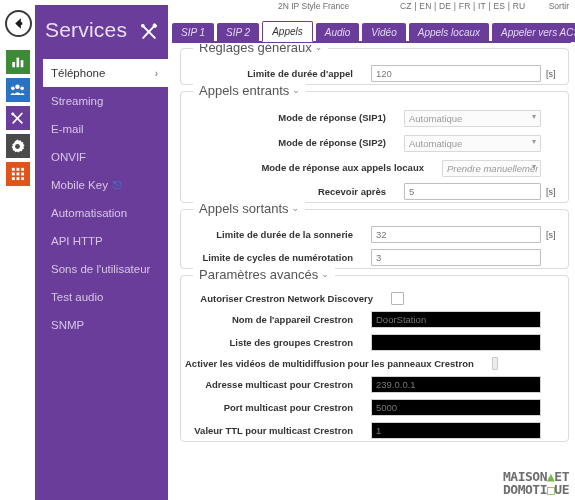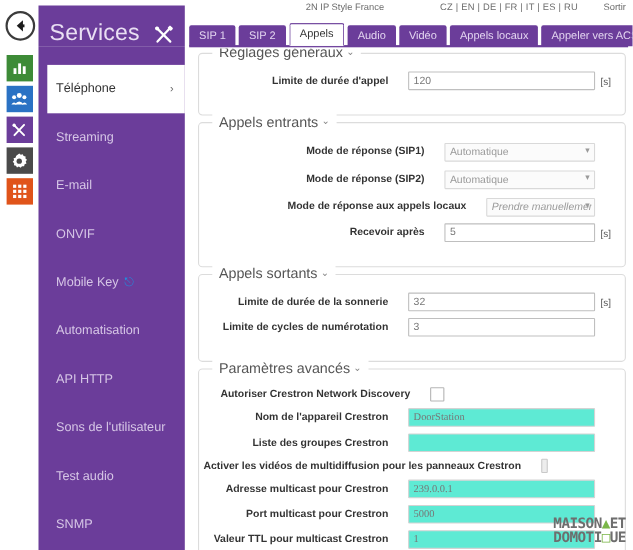--- a/index.html
+++ b/index.html
@@ -84,21 +84,21 @@
 
   
   .sidebar {
     position: absolute;
     left: 35px; top: 42px;
     width: 133px; bottom: 0;
     background: #6b3d9a;
     padding-top: 17px;
   }
   .menu-item {
-    height: 44px;
+    height: 28px;
     display: flex; align-items: center;
     padding-left: 16px;
     color: #d6c6e6;
     font-size: 11.5px;
     cursor: pointer;
     white-space: nowrap;
   }
   .menu-item.active {
     background: #ffffff;
     color: #333333;
@@ -128,20 +128,21 @@
   .tab {
     background: #6b3d9a;
     color: #e3d5f0;
     font-size: 10px;
     height: 19px;
     padding: 0 9px;
     display: flex; align-items: center;
     border-radius: 2px 2px 0 0;
     cursor: pointer;
     white-space: nowrap;
+    font-style: italic;
   }
   .tab.active {
     background: #ffffff;
     color: #333333;
     border: 1px solid #6b3d9a;
     border-bottom: 1px solid #ffffff;
     height: 21px;
     position: relative;
     z-index: 3;
   }
@@ -158,21 +159,21 @@
     left: 172px; top: 44px; right: 0; bottom: 0;
     background: #ffffff;
     overflow: hidden;
     padding: 4px 6px 0 8px;
   }
   .section {
     position: relative;
     border: 1px solid #dcdcdc;
     border-radius: 4px;
     margin: 0 0 6px 0;
-    padding: 16px 4px 22px 4px;
+    padding: 16px 4px 2px 4px;
   }
   .section-title {
     position: absolute;
     top: -9px; left: 12px;
     background: #ffffff;
     padding: 0 6px;
     font-size: 13px;
     color: #555555;
     white-space: nowrap;
   }
@@ -209,23 +210,22 @@
     height: 17px;
     border: 1px solid #bfbfbf;
     background: #ffffff;
     font-size: 9.5px;
     color: #777777;
     padding: 0 4px;
     font-family: "Liberation Sans", sans-serif;
     border-radius: 1px;
   }
   input.txt.ro {
-    background: #5eead4;
+    background: #000000;
     border: 1px solid #d3d3d3;
-    font-family: Liberation Serif, serif;
   }
   select.sel {
     height: 17px;
     border: 1px solid #d9d9d9;
     background: #fbfbfb;
     font-size: 9.5px;
     color: #9a9a9a;
     padding: 0 2px 0 4px;
     font-family: "Liberation Sans", sans-serif;
     border-radius: 1px;

